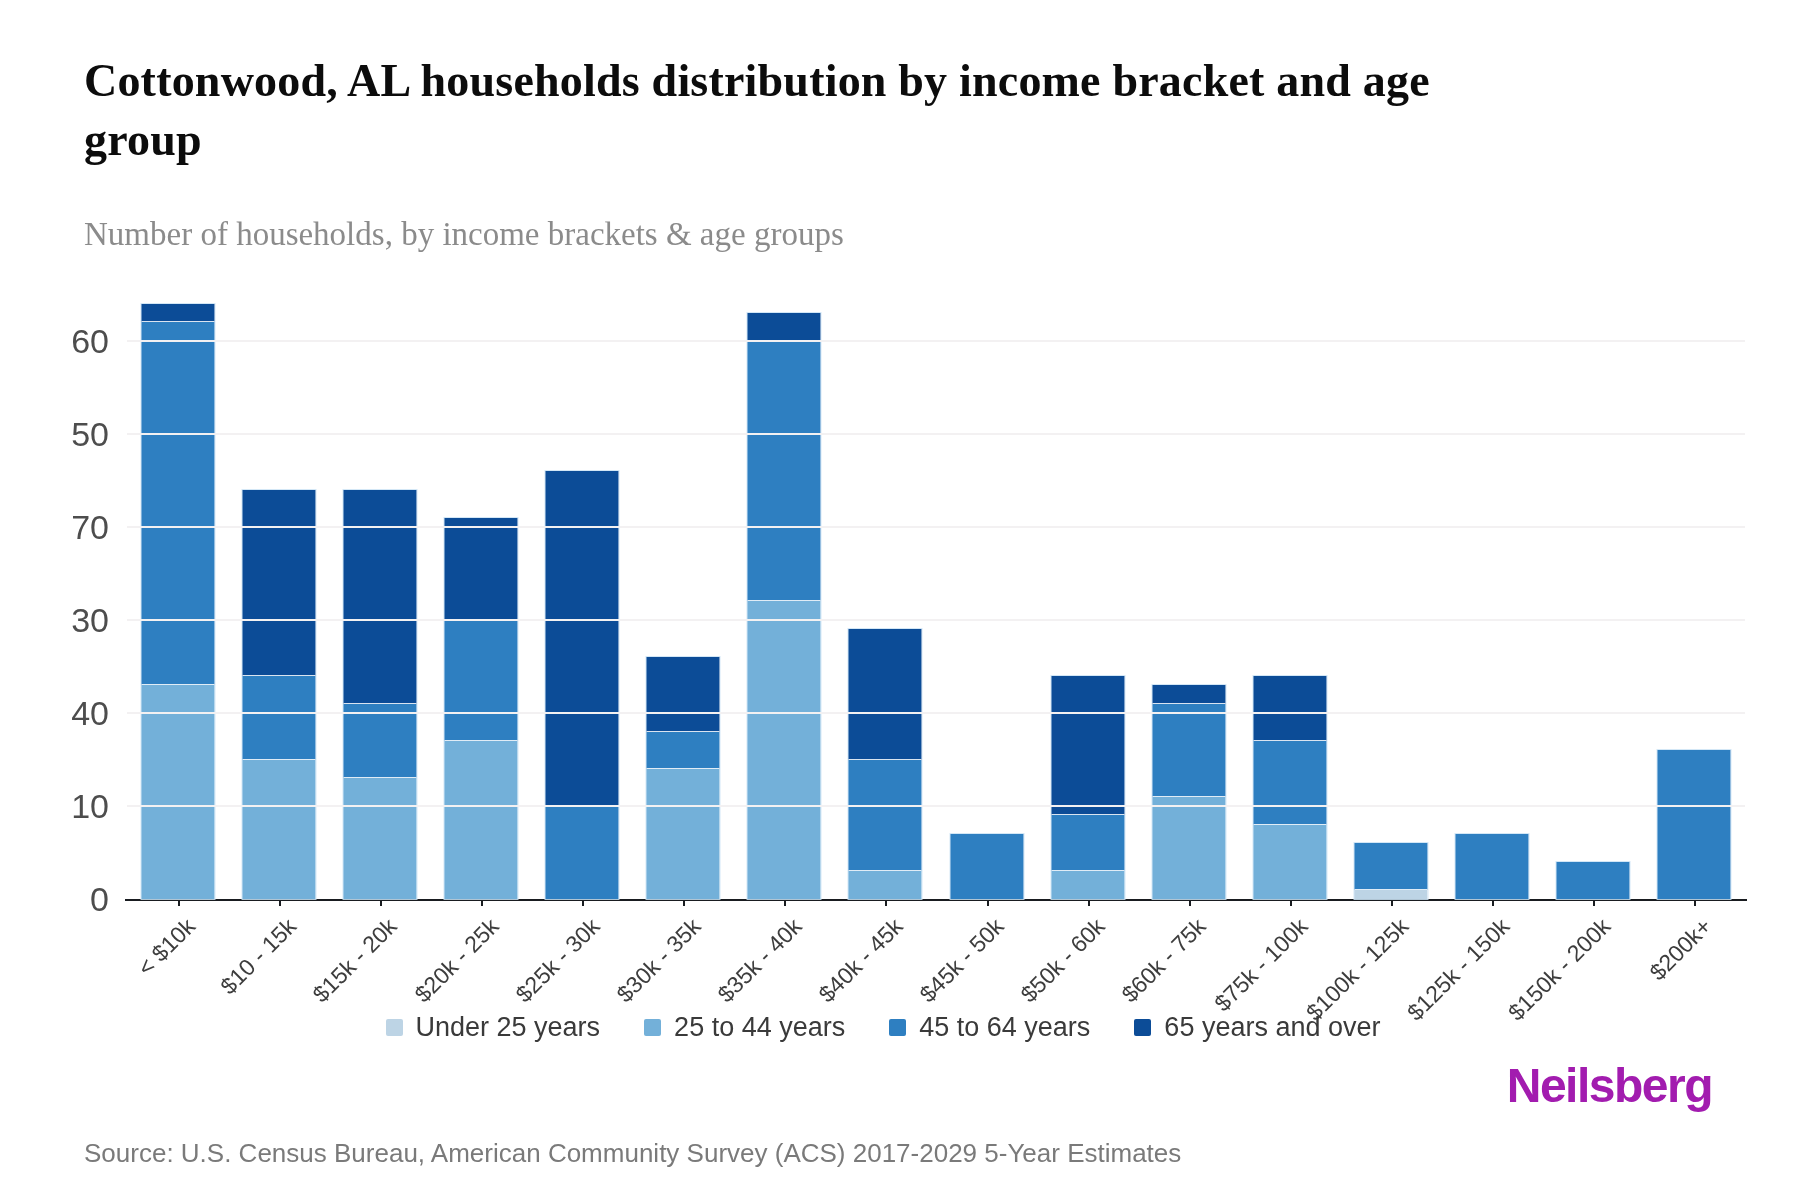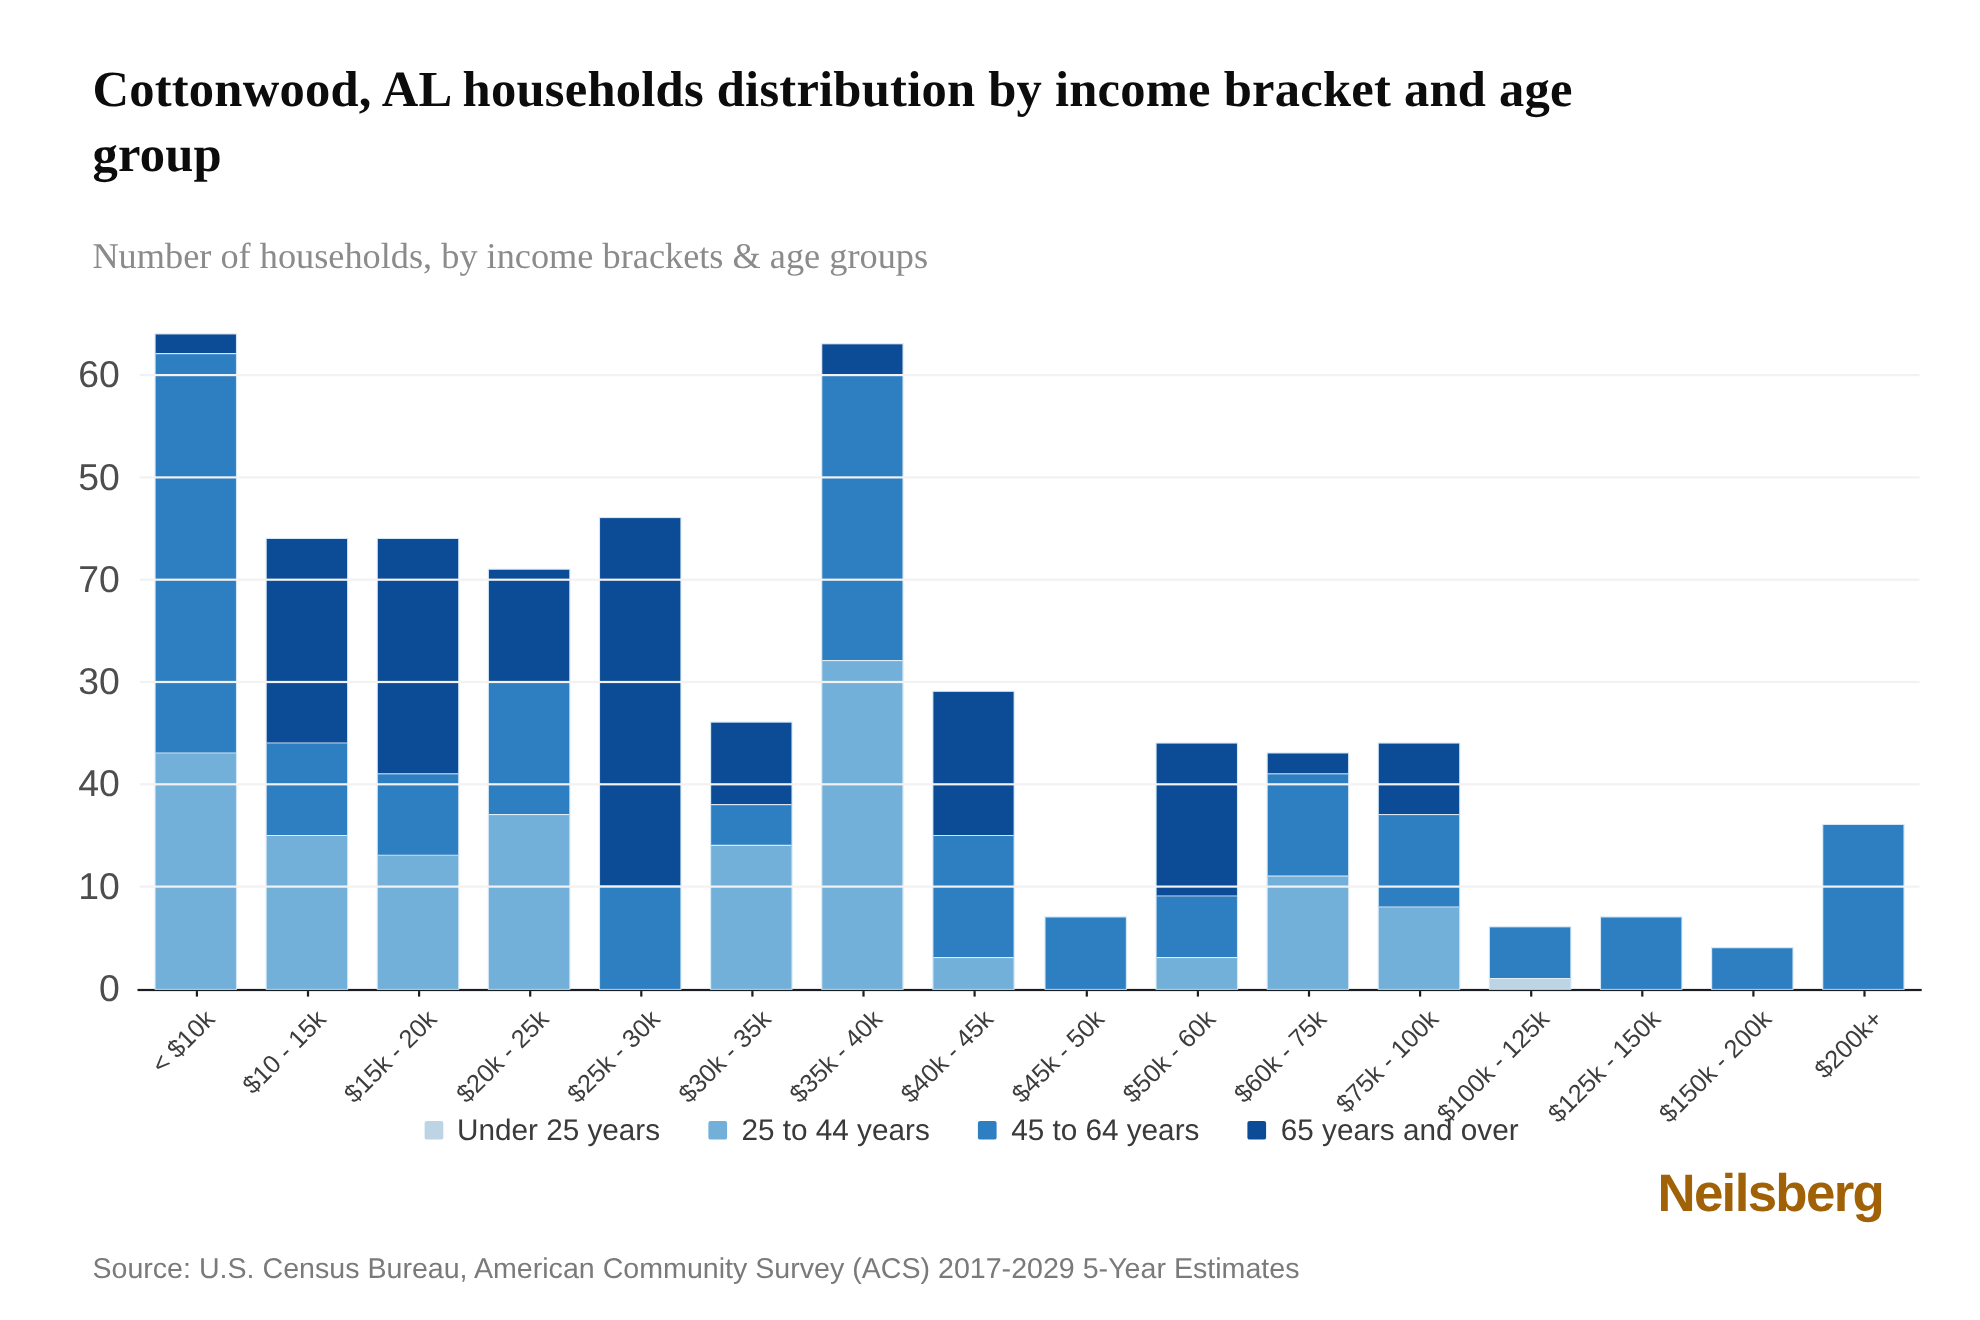--- a/index.html
+++ b/index.html
@@ -32,21 +32,21 @@
                font-size:23px;color:#3d3d3d;}
   
   #legend{position:absolute;left:0;top:1012px;width:1730px;display:flex;
           justify-content:center;align-items:center;gap:44px;margin-left:18px;}
   .legend-item{display:flex;align-items:center;gap:13px;cursor:pointer;}
   .legend-swatch{width:17px;height:17px;border-radius:2px;}
   .legend-label{font-size:27px;color:#3a3a3a;}
   
   #source{position:absolute;left:84px;top:1138px;font-size:26px;color:#7a7a7a;}
   #brand{position:absolute;right:88px;top:1058px;font-size:48px;font-weight:800;
-         letter-spacing:-1.5px;color:#a16207;}
+         letter-spacing:-1.5px;color:#a21caf;}
 </style>
 </head>
 <body>
 
 <div id="page">
   <div id="title">Cottonwood, AL households distribution by income bracket and age group</div>
   <div id="subtitle">Number of households, by income brackets &amp; age groups</div>
 
   <div id="plot">
     <div id="axis-line"></div>

